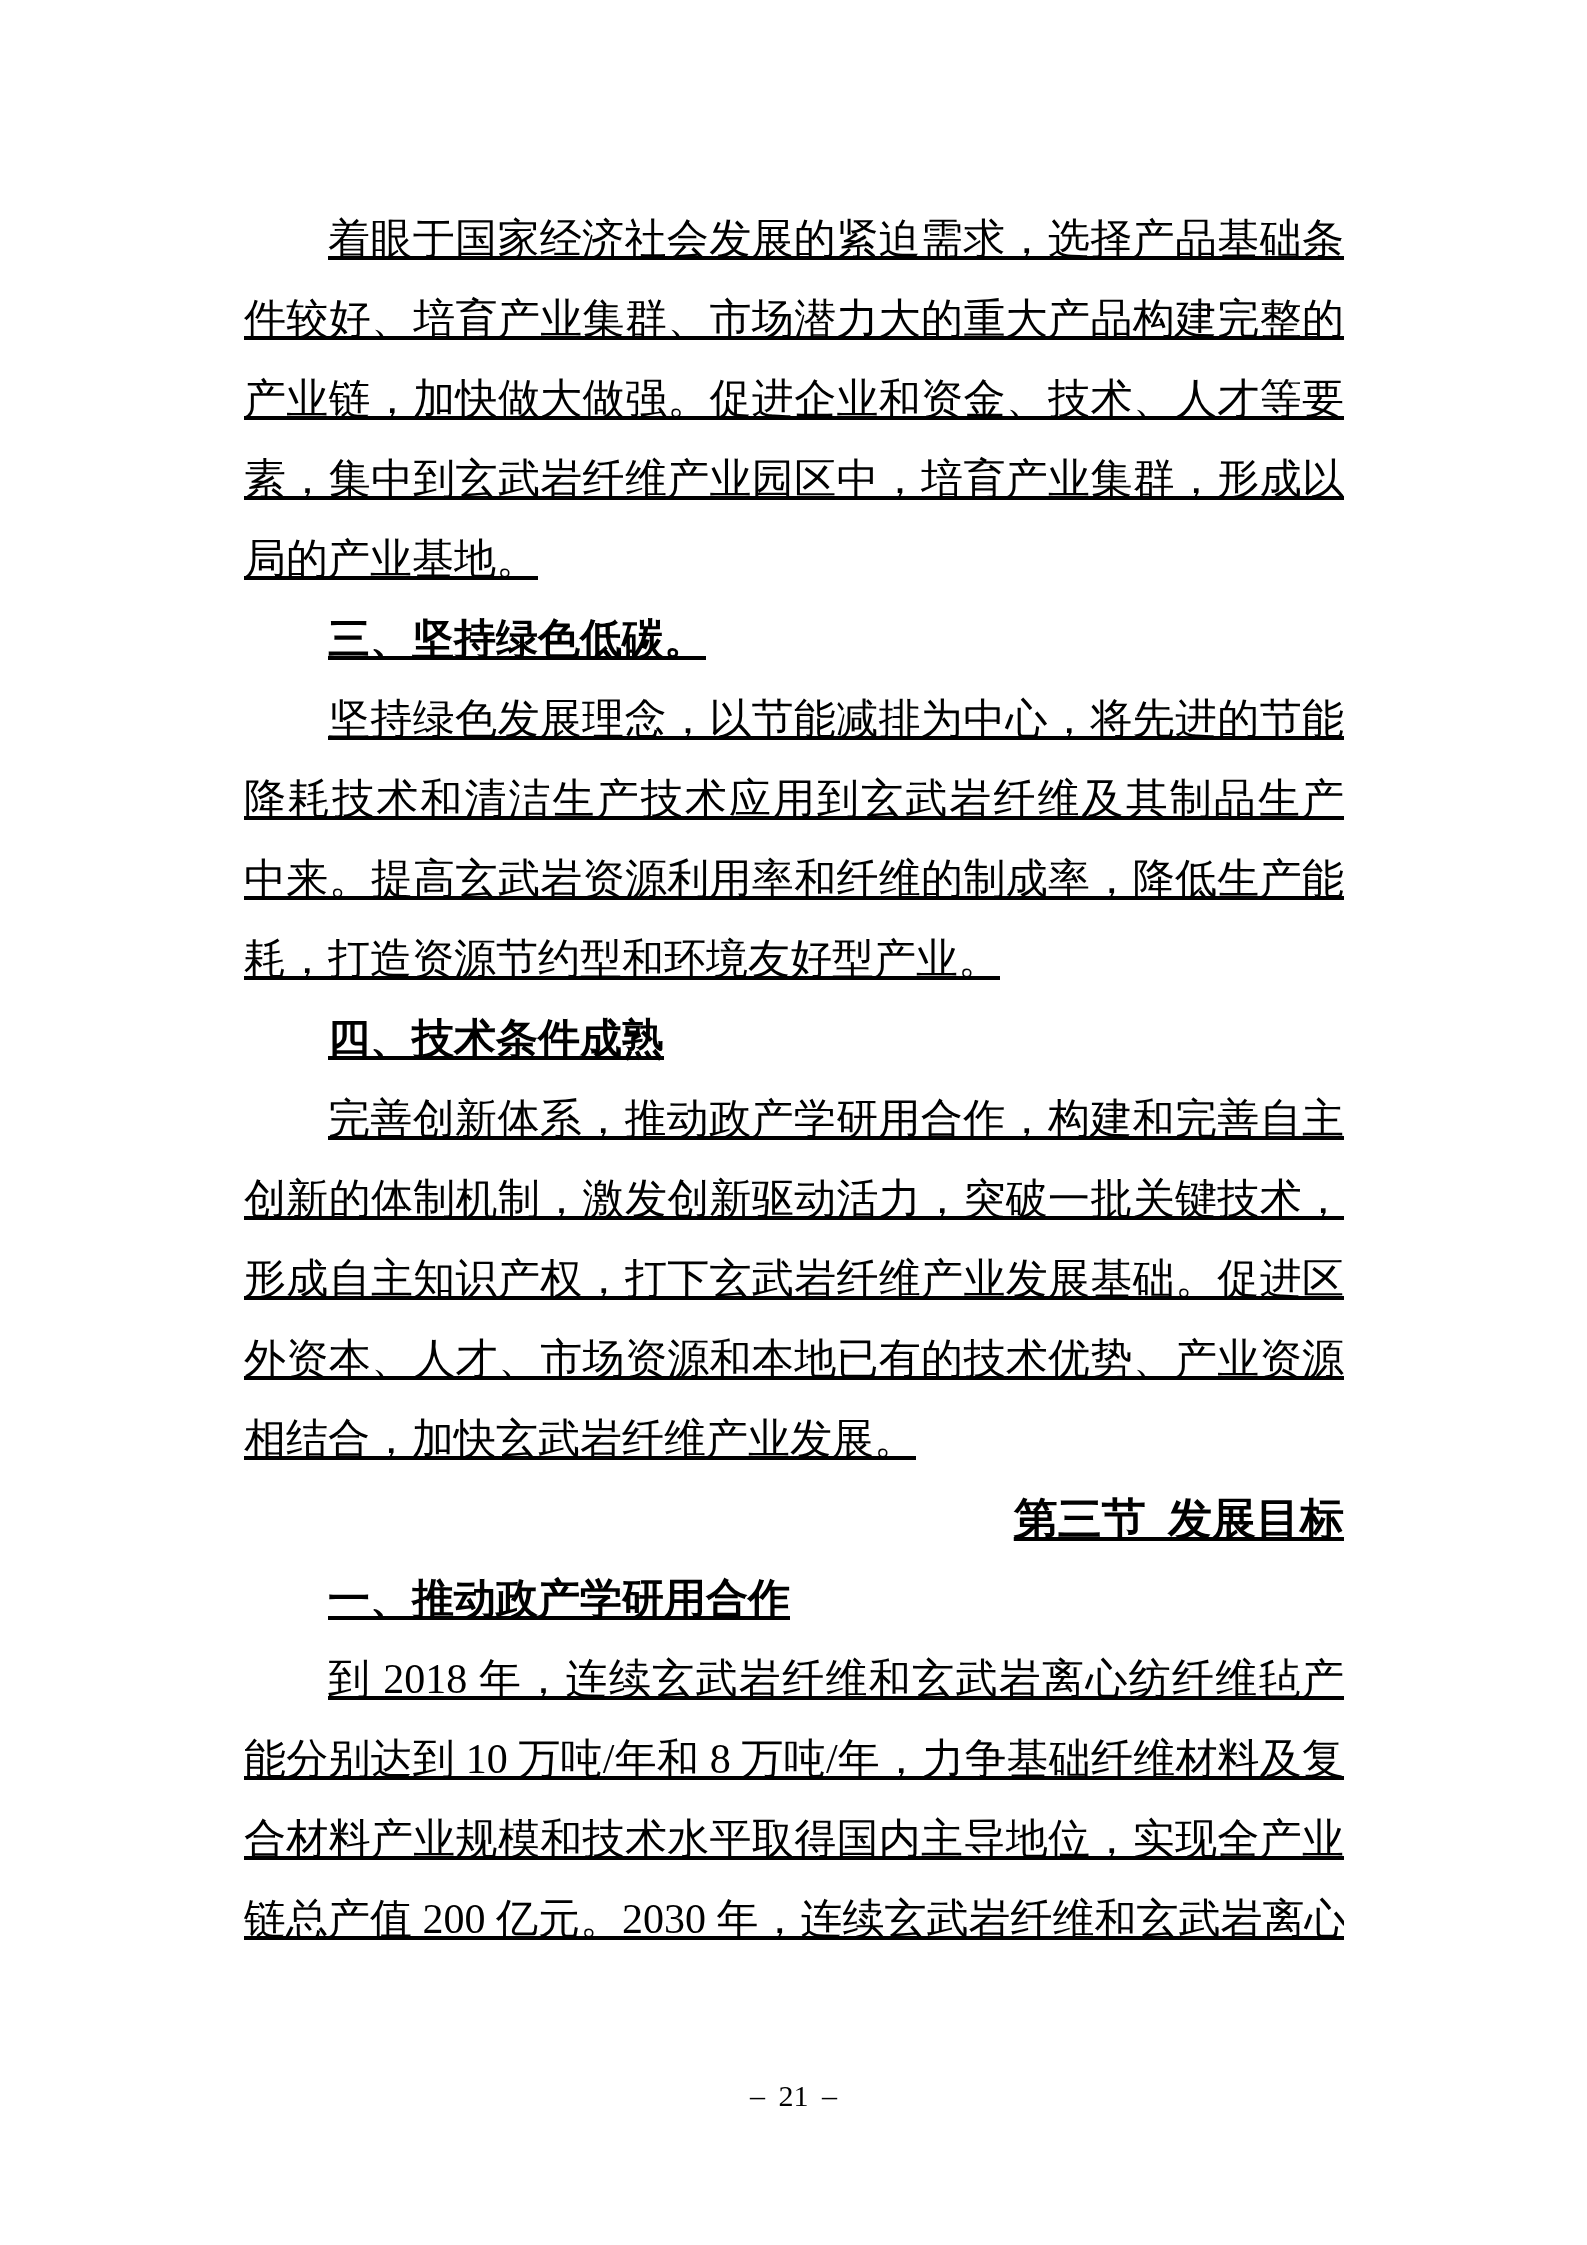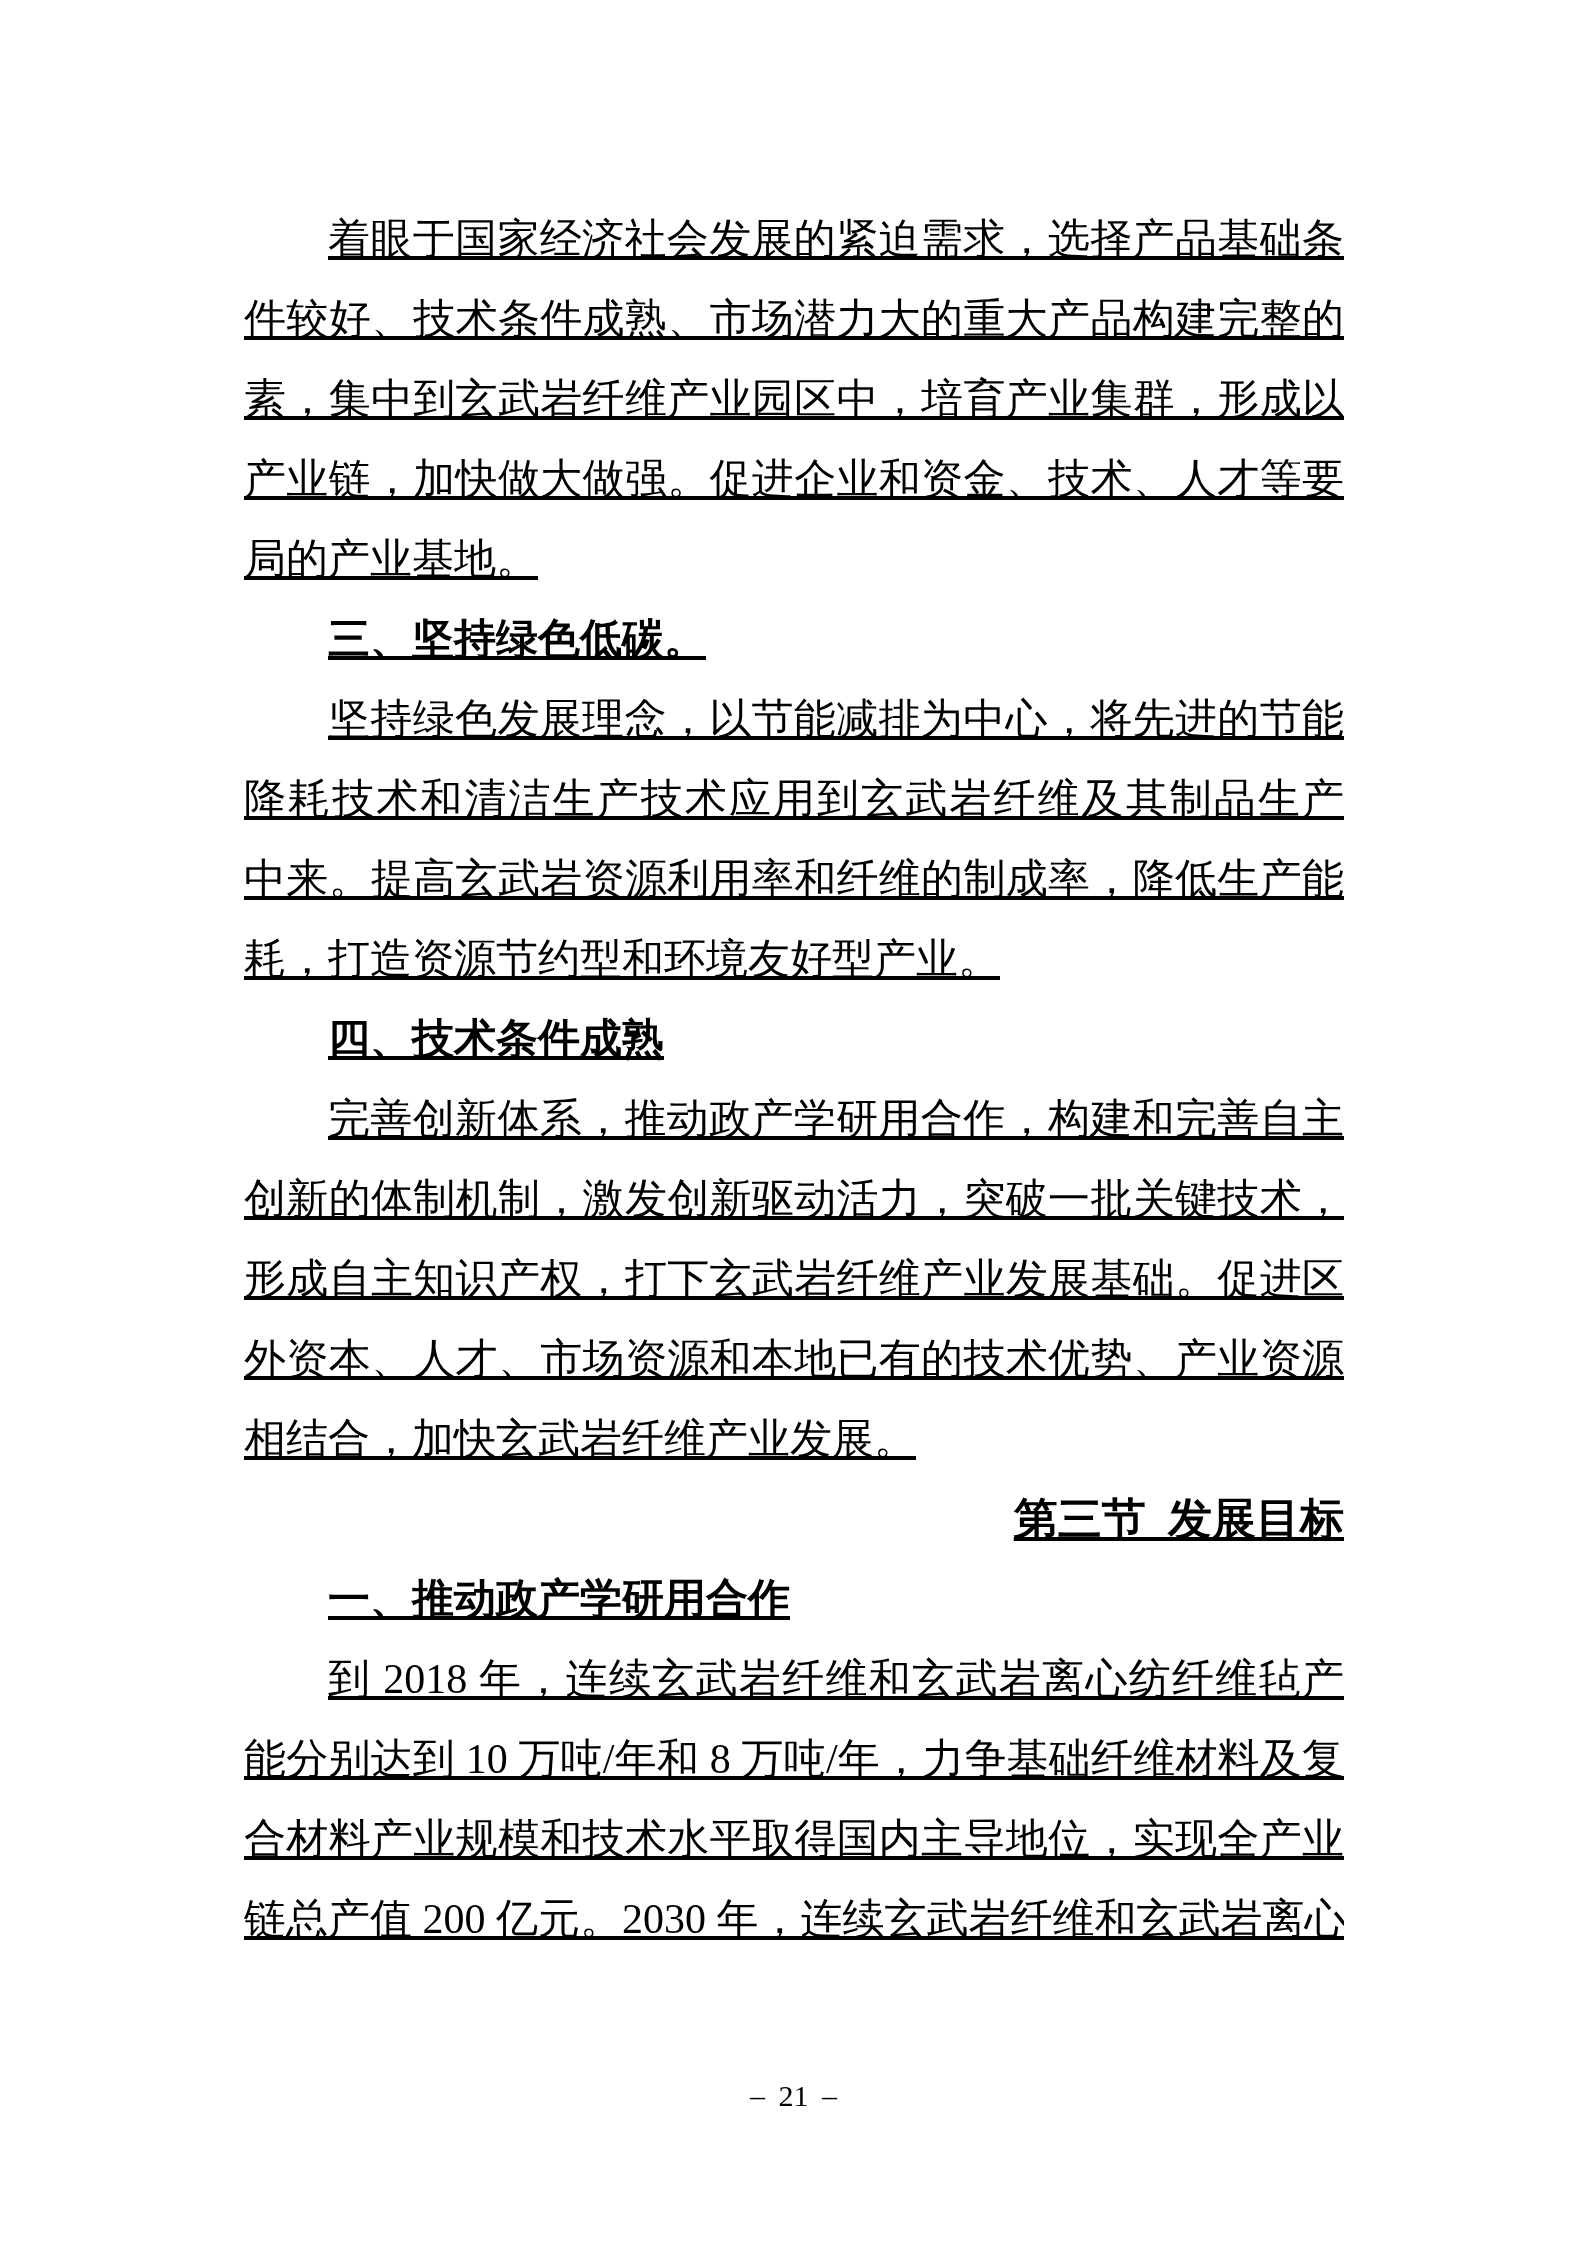--- a/index.html
+++ b/index.html
@@ -65,23 +65,23 @@
     word-spacing: 6px;
     color: #000000;
   }
 </style>
 </head>
 <body>
 
 <main class="page">
   <section class="text-block" id="text-block">
       <div class="line body-line indent fill">着眼于国家经济社会发展的紧迫需求，选择产品基础条</div>
-      <div class="line body-line fill">件较好、技术条件成熟、市场潜力大的重大产品构建完整的</div>
+      <div class="line body-line fill">件较好、培育产业集群、市场潜力大的重大产品构建完整的</div>
+      <div class="line body-line fill">产业链，加快做大做强。促进企业和资金、技术、人才等要</div>
       <div class="line body-line fill">素，集中到玄武岩纤维产业园区中，培育产业集群，形成以</div>
-      <div class="line body-line fill">产业链，加快做大做强。促进企业和资金、技术、人才等要</div>
       <div class="line body-line">局的产业基地。</div>
       <div class="line heading-line">三、坚持绿色低碳。</div>
       <div class="line body-line indent fill">坚持绿色发展理念，以节能减排为中心，将先进的节能</div>
       <div class="line body-line fill">降耗技术和清洁生产技术应用到玄武岩纤维及其制品生产</div>
       <div class="line body-line fill">中来。提高玄武岩资源利用率和纤维的制成率，降低生产能</div>
       <div class="line body-line">耗，打造资源节约型和环境友好型产业。</div>
       <div class="line heading-line">四、技术条件成熟</div>
       <div class="line body-line indent fill">完善创新体系，推动政产学研用合作，构建和完善自主</div>
       <div class="line body-line fill">创新的体制机制，激发创新驱动活力，突破一批关键技术，</div>
       <div class="line body-line fill">形成自主知识产权，打下玄武岩纤维产业发展基础。促进区</div>

